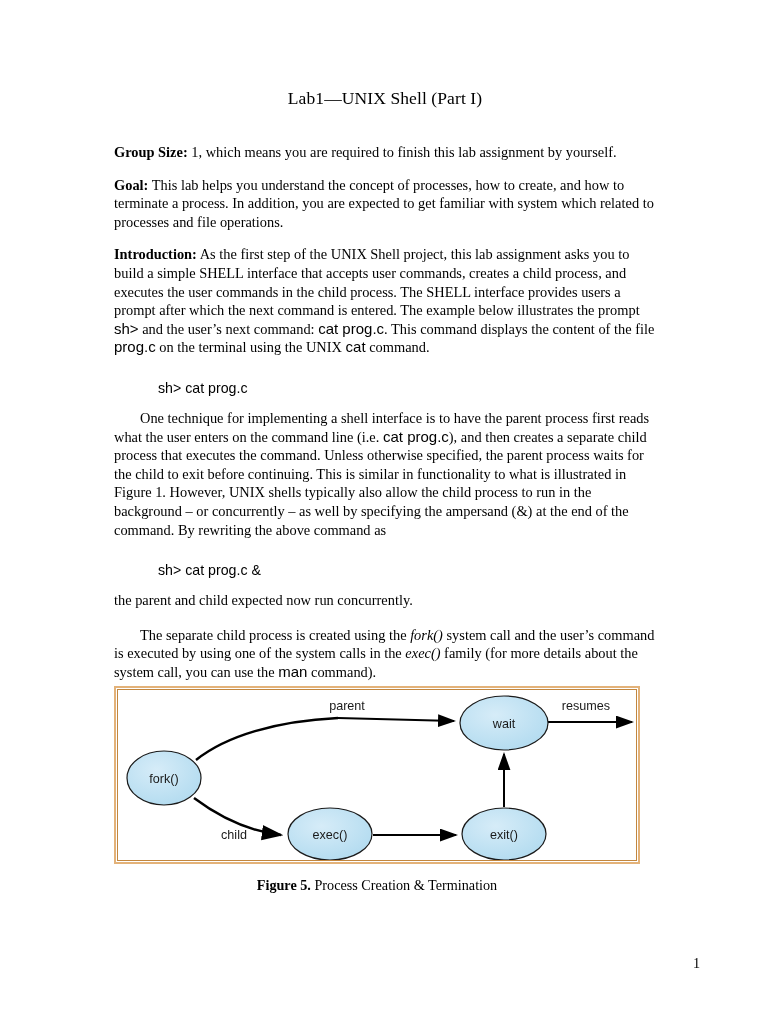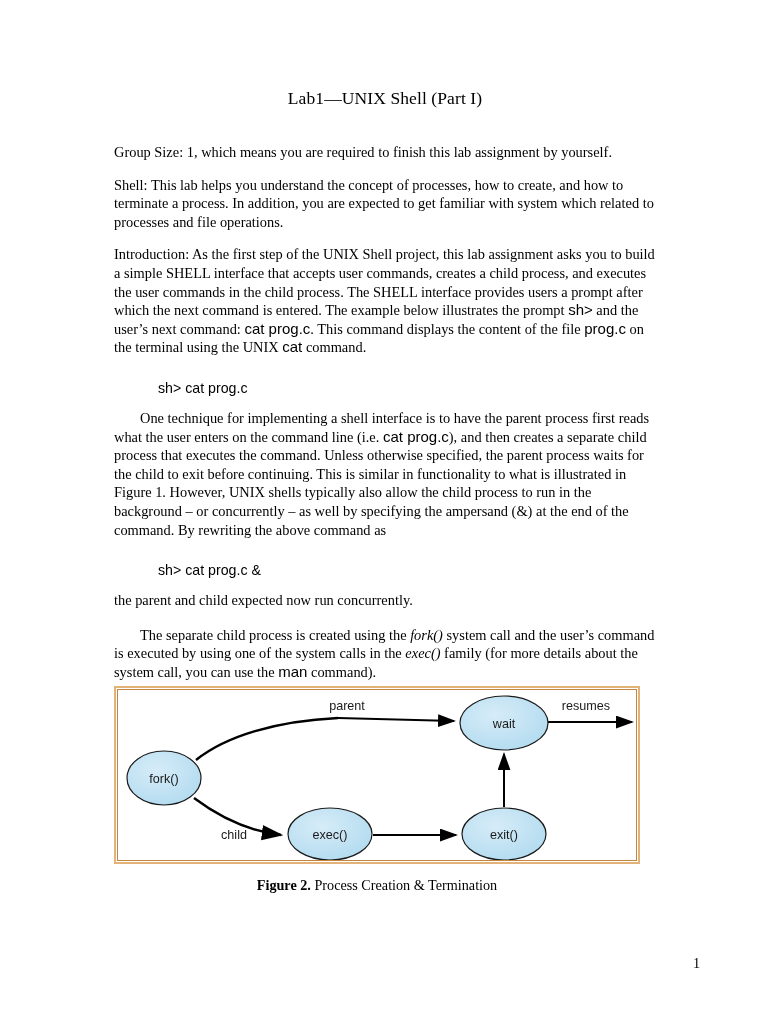--- a/index.html
+++ b/index.html
@@ -49,21 +49,21 @@
 
   p.para.tight {
     margin-bottom: 0;
   }
 
   p.para.noindent-follow {
     margin-top: 16px;
   }
 
   .lead {
-    font-weight: normal;
+    font-weight: bold;
   }
 
   .mono {
     font-family: "Liberation Sans", "DejaVu Sans", sans-serif;
     font-size: 15px;
   }
 
   .ital {
     font-style: italic;
   }
@@ -140,21 +140,21 @@
 <body>
 
 <div class="page">
 
   <div class="content">
 
     <h1 class="doc-title">Lab1—UNIX Shell (Part I)</h1>
 
     <p class="para"><span class="lead">Group Size:</span><span> 1, which means you are required to finish this lab assignment by yourself.</span></p>
 
-    <p class="para"><span class="lead">Shell:</span><span> This lab helps you understand the concept of processes, how to create, and how to terminate a process. In addition, you are expected to get familiar with system which related to processes and file operations.</span></p>
+    <p class="para"><span class="lead">Goal:</span><span> This lab helps you understand the concept of processes, how to create, and how to terminate a process. In addition, you are expected to get familiar with system which related to processes and file operations.</span></p>
 
     <p class="para"><span class="lead">Introduction:</span><span> As the first step of the UNIX Shell project, this lab assignment asks you to build a simple SHELL interface that accepts user commands, creates a child process, and executes the user commands in the child process. The SHELL interface provides users a prompt after which the next command is entered. The example below illustrates the prompt </span><span class="mono">sh&gt;</span><span> and the user’s next command: </span><span class="mono">cat prog.c</span><span>. This command displays the content of the file </span><span class="mono">prog.c</span><span> on the terminal using the UNIX </span><span class="mono">cat</span><span> command.</span></p>
 
     <div class="spacer-xs"></div>
 
     <p class="code-line">sh&gt; cat prog.c</p>
 
     <div class="spacer-sm"></div>
 
     <p class="para indent-first"><span>One technique for implementing a shell interface is to have the parent process first reads what the user enters on the command line (i.e. </span><span class="mono">cat prog.c</span><span>), and then creates a separate child process that executes the command. Unless otherwise specified, the parent process waits for the child to exit before continuing. This is similar in functionality to what is illustrated in Figure 1. However, UNIX shells typically also allow the child process to run in the background – or concurrently – as well by specifying the ampersand (&amp;) at the end of the command. By rewriting the above command as</span></p>
@@ -214,18 +214,18 @@
           <ellipse cx="388" cy="146" rx="42" ry="26" fill="url(#ellipseShade)" stroke="#1a1a1a" stroke-width="1.2"></ellipse>
           <text class="node-label" x="388" y="151" text-anchor="middle">exit()</text>
         </g>
 
         <text class="edge-label" x="231" y="22" text-anchor="middle">parent</text>
         <text class="edge-label" x="118" y="151" text-anchor="middle">child</text>
         <text class="edge-label" x="470" y="22" text-anchor="middle">resumes</text>
       </svg>
     </div>
 
-    <div class="fig-caption"><span class="cap-label">Figure 2.</span><span> Process Creation &amp; Termination</span></div>
+    <div class="fig-caption"><span class="cap-label">Figure 5.</span><span> Process Creation &amp; Termination</span></div>
   </div>
 
   <div class="page-number">1</div>
 
 </div>
 
 </body></html>

